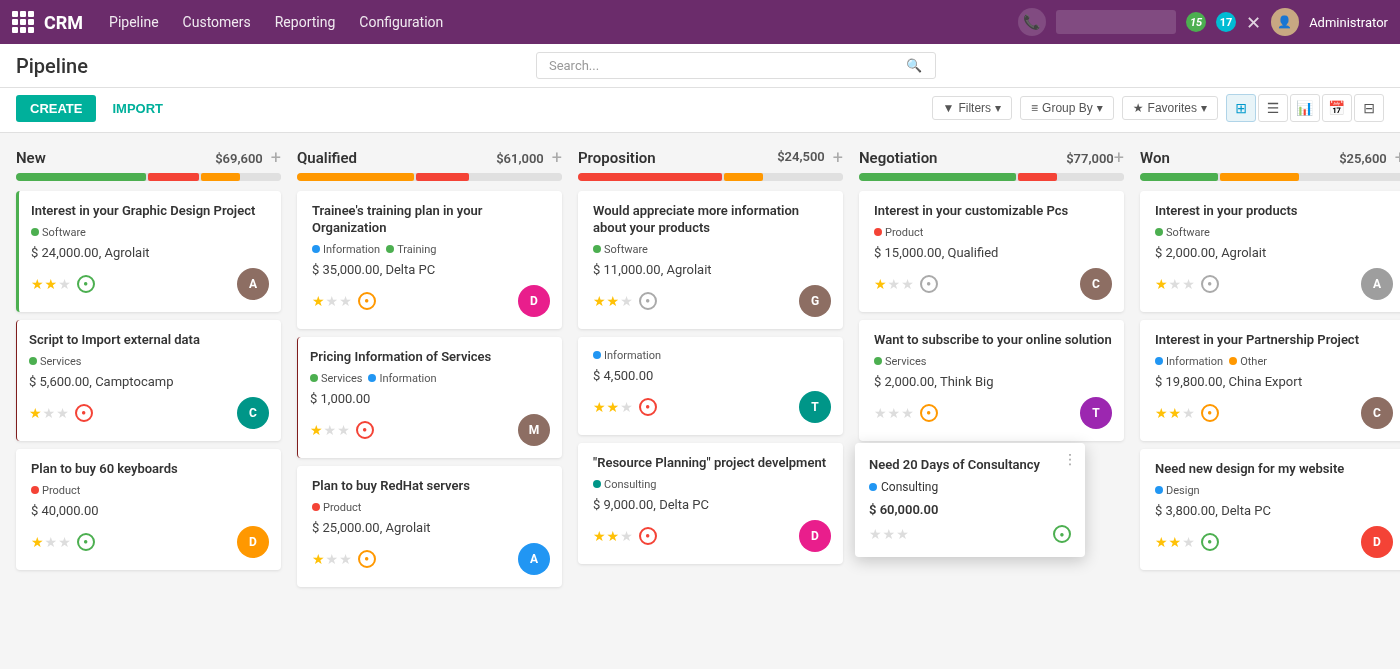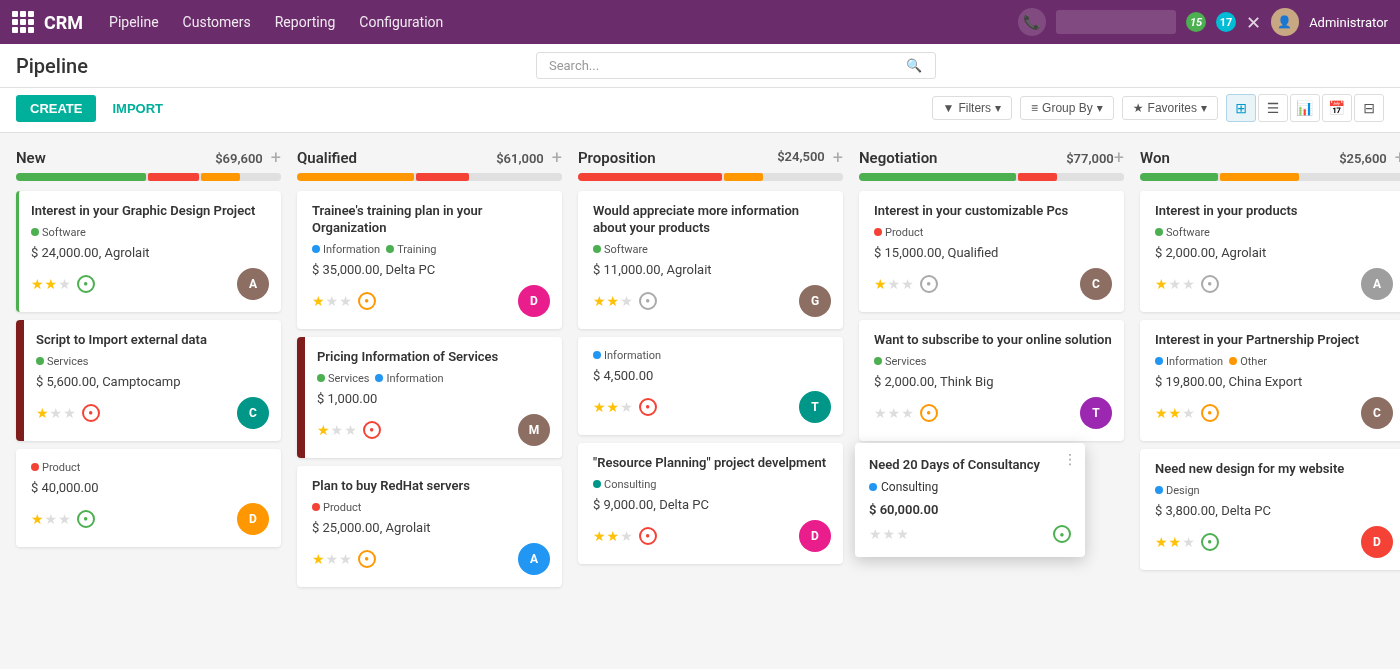--- a/index.html
+++ b/index.html
@@ -90,21 +90,21 @@
     .popup-card { position: absolute; background: white; border-radius: 4px; padding: 14px; box-shadow: 0 4px 16px rgba(0,0,0,0.2); z-index: 100; width: 230px; top: 310px; left: 855px; }
     .popup-card-title { font-size: 13px; font-weight: 600; color: #333; margin-bottom: 8px; }
     .popup-card-tag { display: flex; align-items: center; gap: 4px; margin-bottom: 8px; font-size: 12px; }
     .popup-card-amount { font-size: 13px; font-weight: 600; margin-bottom: 8px; }
     .popup-card-footer { display: flex; align-items: center; justify-content: space-between; }
     .popup-card-actions { position: absolute; top: 8px; right: 8px; display: flex; gap: 4px; }
     .popup-kebab { color: #999; font-size: 14px; cursor: pointer; }
 
     
     .card-border-green { border-left: 3px solid #4caf50; }
-    .card-border-pink { border-left: 8px solid #7f1d1d; }
+    .card-border-pink { border-left: 1px solid #7f1d1d; }
     .card-border-none { border-left: 3px solid transparent; }
 
     
     .av-pink { background: #e91e8c; }
     .av-brown { background: #8d6e63; }
     .av-teal { background: #009688; }
     .av-blue { background: #2196f3; }
     .av-orange { background: #ff9800; }
     .av-purple { background: #9c27b0; }
     .av-red { background: #f44336; }
@@ -239,20 +239,21 @@
                 <span class="star ">★</span>
                 <span class="star empty">★</span>
                 <span class="star empty">★</span>
               </div>
           <div class="priority-icon red">●</div>
         </div>
         <div class="card-avatar av-teal">C</div>
       </div>
     </div>
         <div class="kanban-card card-border-none">
+      <div class="card-title">Plan to buy 60 keyboards</div>
       <div class="card-tags">
             <span class="card-tag">
         <span class="tag-dot red" style="background:#f44336"></span>
         <span>Product</span>
       </span>
           </div>
       <div class="card-amount">$ 40,000.00</div>
       <div class="card-footer">
         <div style="display:flex;align-items:center;gap:6px;">
           <div class="stars">

